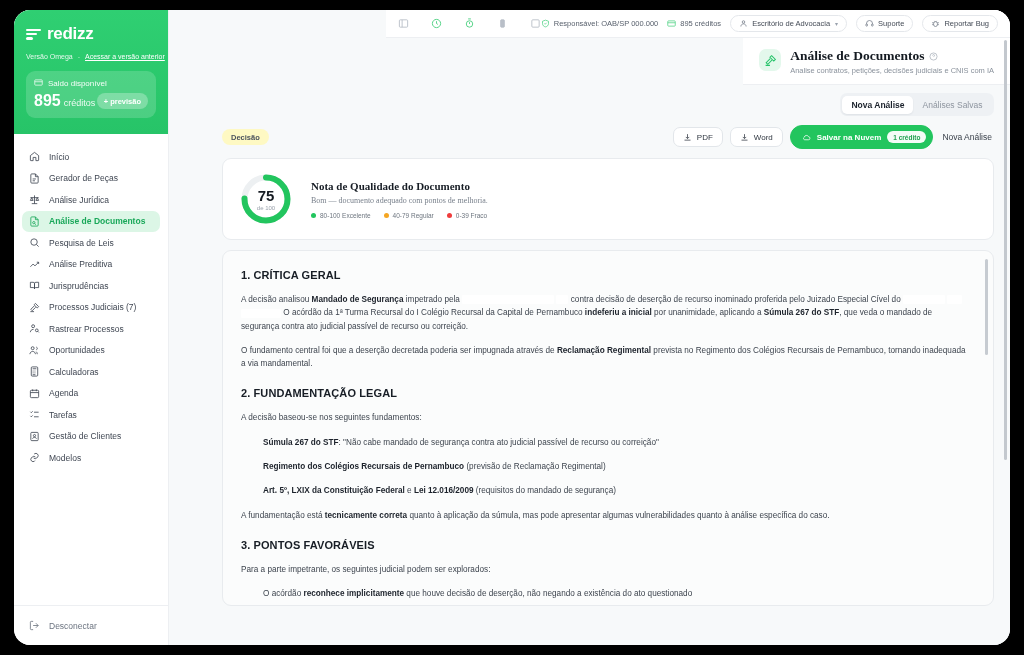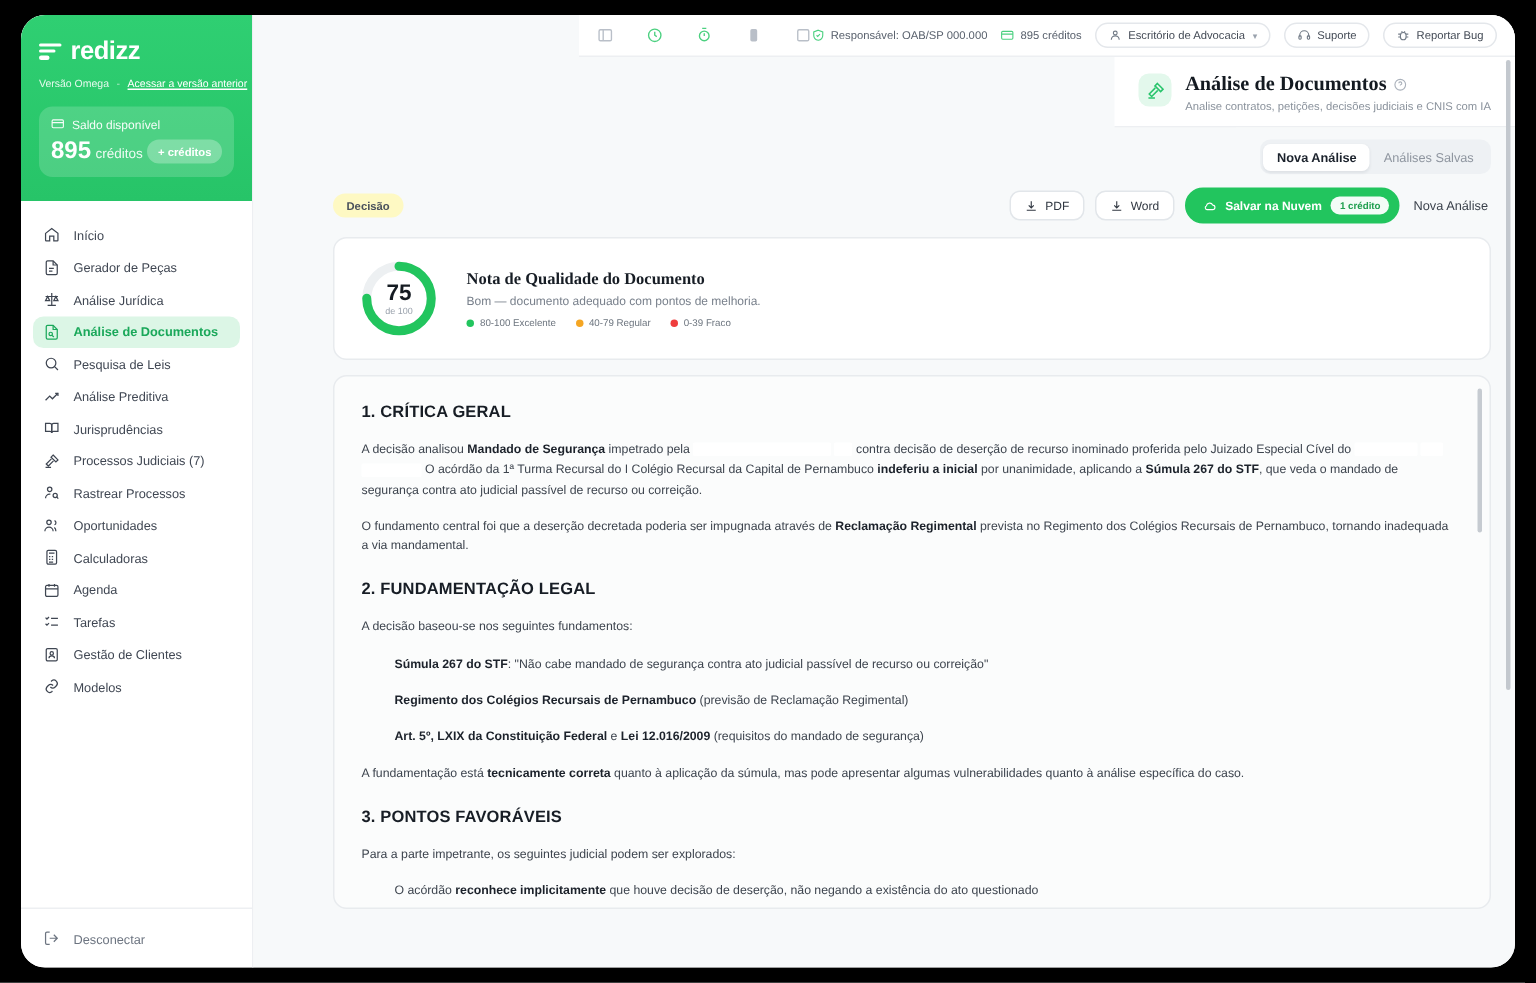--- a/index.html
+++ b/index.html
@@ -182,21 +182,21 @@
   #score-card { padding: 13px 16px; display:flex; align-items:center; gap: 18px; margin-bottom: 10px; }
   .donut { position:relative; width: 54px; height: 54px; flex:0 0 54px; }
   .donut svg { width:54px; height:54px; display:block; transform: rotate(-90deg); }
   .donut-val {
     position:absolute; inset:0; display:flex; flex-direction:column;
     align-items:center; justify-content:center;
   }
   .donut-num { font-size: 15px; font-weight: bold; color:#151b22; line-height: 1; }
   .donut-of { font-size: 6px; color:#9aa2ac; margin-top: 2px; }
   .score-title { font-family:"Liberation Serif", serif; font-size: 11px; font-weight: bold; color:#171d25; }
-  .score-sub { font-size: 8px; color:#79818c; margin-top: 4px; }
+  .score-sub { font-size: 8px; color:#79818c; margin-top: 4px; font-family: Liberation Serif, serif; }
   .legend { display:flex; align-items:center; gap: 13px; margin-top: 7px; }
   .lg { display:flex; align-items:center; gap: 4px; font-size: 6.5px; color:#6d757f; white-space:nowrap; }
   .lg .d { width:5px;height:5px;border-radius:50%; flex:0 0 5px; }
 
   
   #doc-panel {
     background:#fbfcfc; border:1px solid #e8ebee; border-radius: 9px;
     height: 356px; overflow:hidden; position: relative;
     padding: 18px 22px 0 18px;
   }
@@ -256,21 +256,21 @@
                 <rect x="2" y="5" width="20" height="14" rx="2"></rect>
                 <path d="M2 10h20"></path>
               </svg>
           </span>
           <span>Saldo disponível</span>
         </div>
         <div class="sb-credits-bottom">
           <div>
             <span class="sb-credits-num">895</span><span class="sb-credits-unit">créditos</span>
           </div>
-          <span class="sb-credits-btn">+ créditos</span>
+          <span class="sb-credits-btn">+ previsão</span>
         </div>
       </div>
     </div>
 
     <nav class="sb-nav">
       <div class="sb-item">
         <span class="sb-ico">
             <svg viewBox="0 0 24 24" fill="none" stroke="currentColor" stroke-width="1.8">
               <path d="M3 10l9-7 9 7v10a1 1 0 0 1-1 1h-5v-7H9v7H4a1 1 0 0 1-1-1z"></path>
             </svg>

